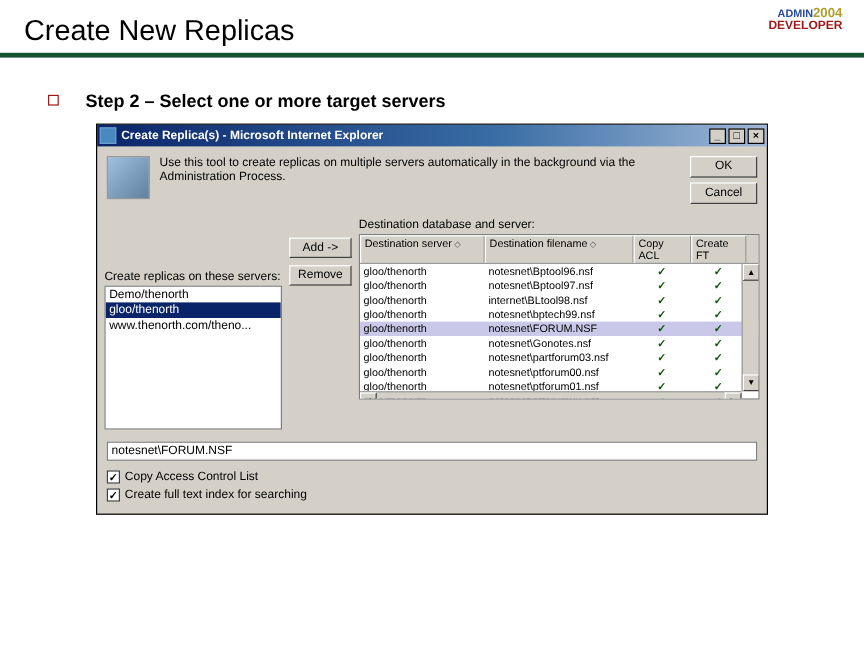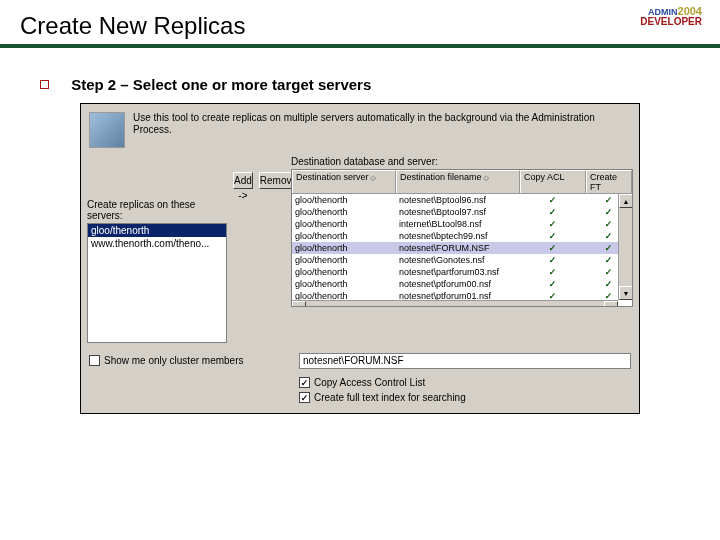--- a/index.html
+++ b/index.html
@@ -63,35 +63,35 @@
   .winbtn { width:14px;height:13px;background:#d4d0c8;border:1px solid #000;margin-left:2px;display:flex;align-items:center;justify-content:center;font-size:9px;font-weight:bold;color:#000; }
   .toprow { display:flex; padding:8px 8px 4px 8px; align-items:flex-start; }
   .bigico { width:36px;height:36px;border:1px solid #999;background:linear-gradient(135deg,#a0c0e0,#6080a0);margin-right:8px; }
   .desc { flex:1; font-size:10px; line-height:1.2; }
   .dlgbtn { width:56px;height:18px;border-top:1px solid #fff;border-left:1px solid #fff;border-right:1px solid #404040;border-bottom:1px solid #404040;background:#d4d0c8;font-size:10px;text-align:center;line-height:16px;margin-bottom:4px; }
   .section-label { padding: 4px 8px; font-size:10px; }
   .selrow { display:flex; padding:0 8px; }
   .selrow .lab { width:68px; }
   .cols { display:flex; padding:2px 6px 6px 6px; gap:6px; }
   .leftcol { width:148px;margin-top:43px; }
-  .midcol { width:52px; display:flex; gap:6px; padding-top:18px; }
+  .midcol { width:52px; display:flex; flex-direction:column; gap:6px; padding-top:18px; }
   .rightcol { flex:1; }
   .listbox { border:1px solid #7f7f7f;background:#fff;height:120px;overflow:hidden;font-size:10px; }
   .listbox .item { padding:1px 3px; }
   .listbox .item.sel { background:#0a246a;color:#fff; }
   .smbtn { height:17px;border-top:1px solid #fff;border-left:1px solid #fff;border-right:1px solid #404040;border-bottom:1px solid #404040;background:#d4d0c8;font-size:10px;text-align:center;line-height:15px; }
   .grid { border:1px solid #7f7f7f;background:#fff;height:138px;overflow:hidden;font-size:9px;display:flex;flex-direction:column; }
   .ghead { display:flex;background:#d4d0c8;border-bottom:1px solid #999; }
   .ghead div { border-right:1px solid #999;border-top:1px solid #fff;border-left:1px solid #fff;padding:1px 3px;font-size:9px;position:relative; }
   .sortarr { font-size:7px;color:#555;margin-left:2px; }
   .grow { display:flex; }
   .grow div { padding:1px 3px;border-right:1px solid transparent;font-size:9px; white-space:nowrap;overflow:hidden; }
   .grow.sel { background:#cac8e8; }
   .chk { color:#0a5a0a;font-weight:bold;text-align:center; }
-  .c1 { width:104px; } .c2 { width:124px; } .c3 { width:66px; } .c4 { width:46px; }
+  .c1 { width:104px; } .c2 { width:124px; } .c3 { width:48px; } .c4 { width:46px; }
   .bottomrow { display:flex; padding:4px 8px 8px 8px; gap:6px; }
   .bl { width:204px; }
   .br { flex:1; }
   .txtin { border:1px solid #7f7f7f;background:#fff;height:16px;padding:1px 3px;font-size:10px; }
   .chkline { font-size:10px; padding:2px 0; display:flex; align-items:center; gap:4px; }
   .chkbox { width:11px;height:11px;border:1px solid #404040;background:#fff;display:inline-flex;align-items:center;justify-content:center;font-size:9px;font-weight:bold; }
   .sbv { width:14px;position:absolute;right:0;top:0;bottom:14px;background:#d4d0c8;border-left:1px solid #999;display:flex;flex-direction:column; }
   .sbh { height:14px;position:absolute;left:0;right:14px;bottom:0;background:#d4d0c8;border-top:1px solid #999;display:flex; }
   .sbtn { width:14px;height:14px;border-top:1px solid #fff;border-left:1px solid #fff;border-right:1px solid #404040;border-bottom:1px solid #404040;display:flex;align-items:center;justify-content:center;font-size:7px; }
   .gridwrap { position:relative; flex:1; }
@@ -106,31 +106,43 @@
     <span class="d">DEVELOPER</span>
   </div>
 </div>
 
 <div class="step-line">
   <span class="bullet"></span>
   <span>Step 2 – Select one or more target servers</span>
 </div>
 
 <div class="screenshot">
+  <div class="titlebar">
+    <div class="ico"></div>
+    <div class="txt">Create Replica(s) - Microsoft Internet Explorer</div>
+    <div class="winbtn">_</div>
+    <div class="winbtn">□</div>
+    <div class="winbtn">×</div>
+  </div>
 
   <div class="toprow">
     <div class="bigico"></div>
     <div class="desc">Use this tool to create replicas on multiple servers automatically in the background via the Administration Process.</div>
+    <div>
+      <div class="dlgbtn">OK</div>
+      <div class="dlgbtn">Cancel</div>
+    </div>
   </div>
 
 
   <div class="cols">
     <div class="leftcol">
       <div class="section-label" style="padding:2px 0;">Create replicas on these servers:</div>
       <div class="listbox" id="servers-list">
+          <div class="item">Demo/thenorth</div>
           <div class="item sel">gloo/thenorth</div>
           <div class="item">www.thenorth.com/theno...</div>
         </div>
     </div>
     <div class="midcol">
       <div class="smbtn">Add -&gt;</div>
       <div class="smbtn">Remove</div>
     </div>
     <div class="rightcol">
       <div class="section-label" style="padding:2px 0;">Destination database and server:</div>
@@ -213,26 +225,20 @@
             <div class="sbtn">◄</div>
             <div style="flex:1"></div>
             <div class="sbtn">►</div>
           </div>
         </div>
       </div>
     </div>
   </div>
 
   <div class="bottomrow">
-    <div class="bl">
-      <div class="chkline">
-        <span class="chkbox"></span>
-        <span>Show me only cluster members</span>
-      </div>
-    </div>
     <div class="br">
       <div class="txtin">notesnet\FORUM.NSF</div>
       <div class="chkline" style="margin-top:6px;">
         <span class="chkbox">✓</span>
         <span>Copy Access Control List</span>
       </div>
       <div class="chkline">
         <span class="chkbox">✓</span>
         <span>Create full text index for searching</span>
       </div>

